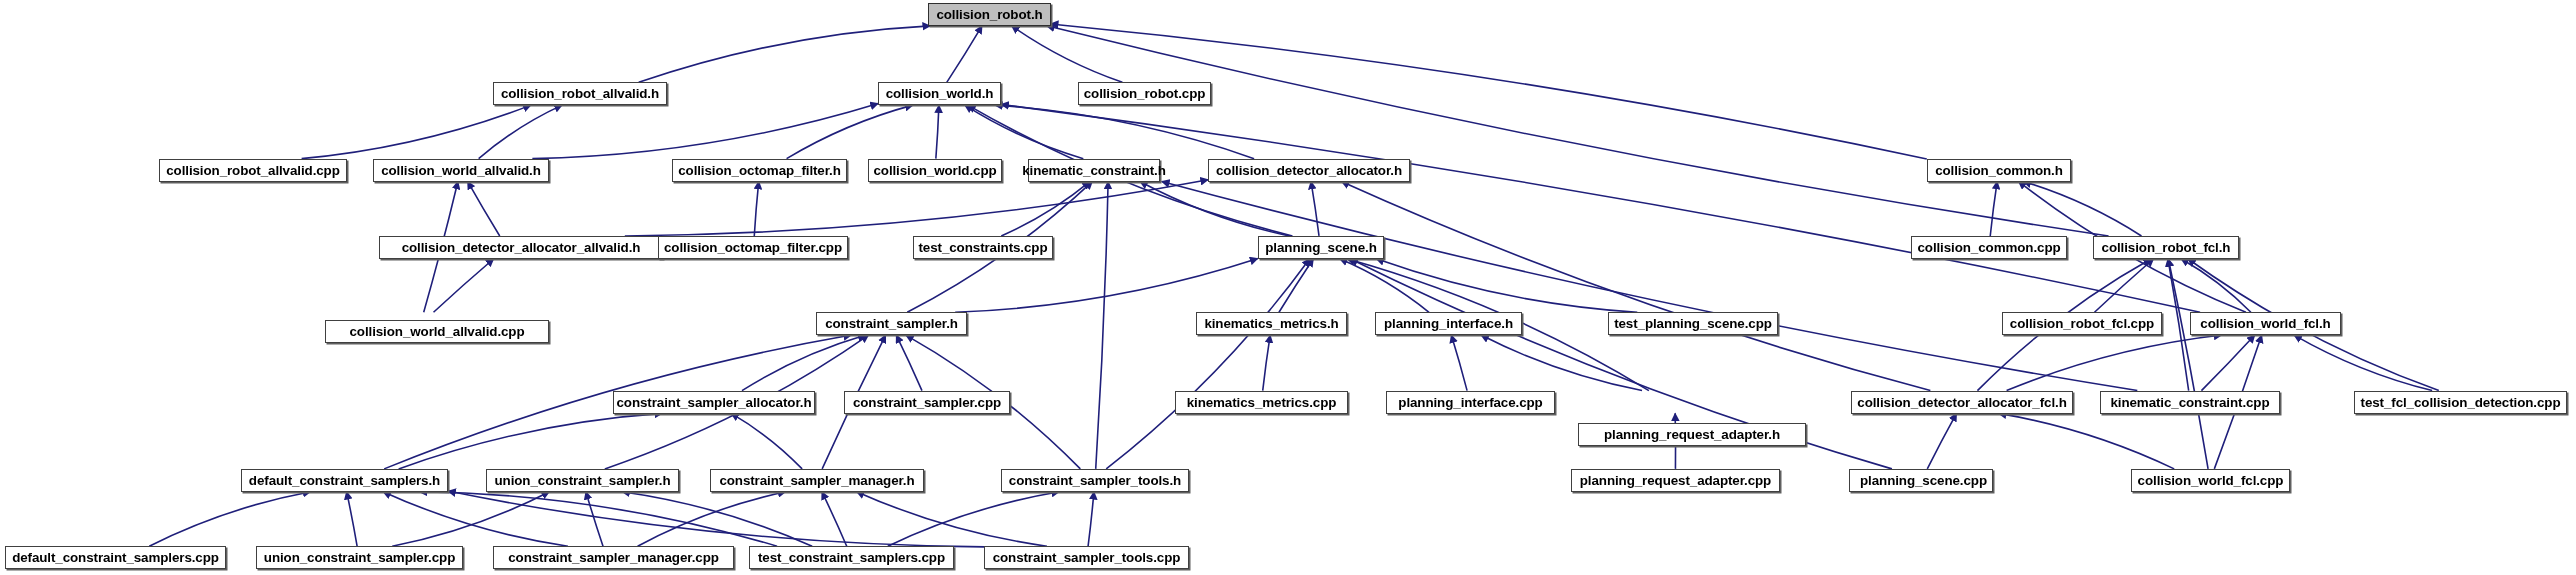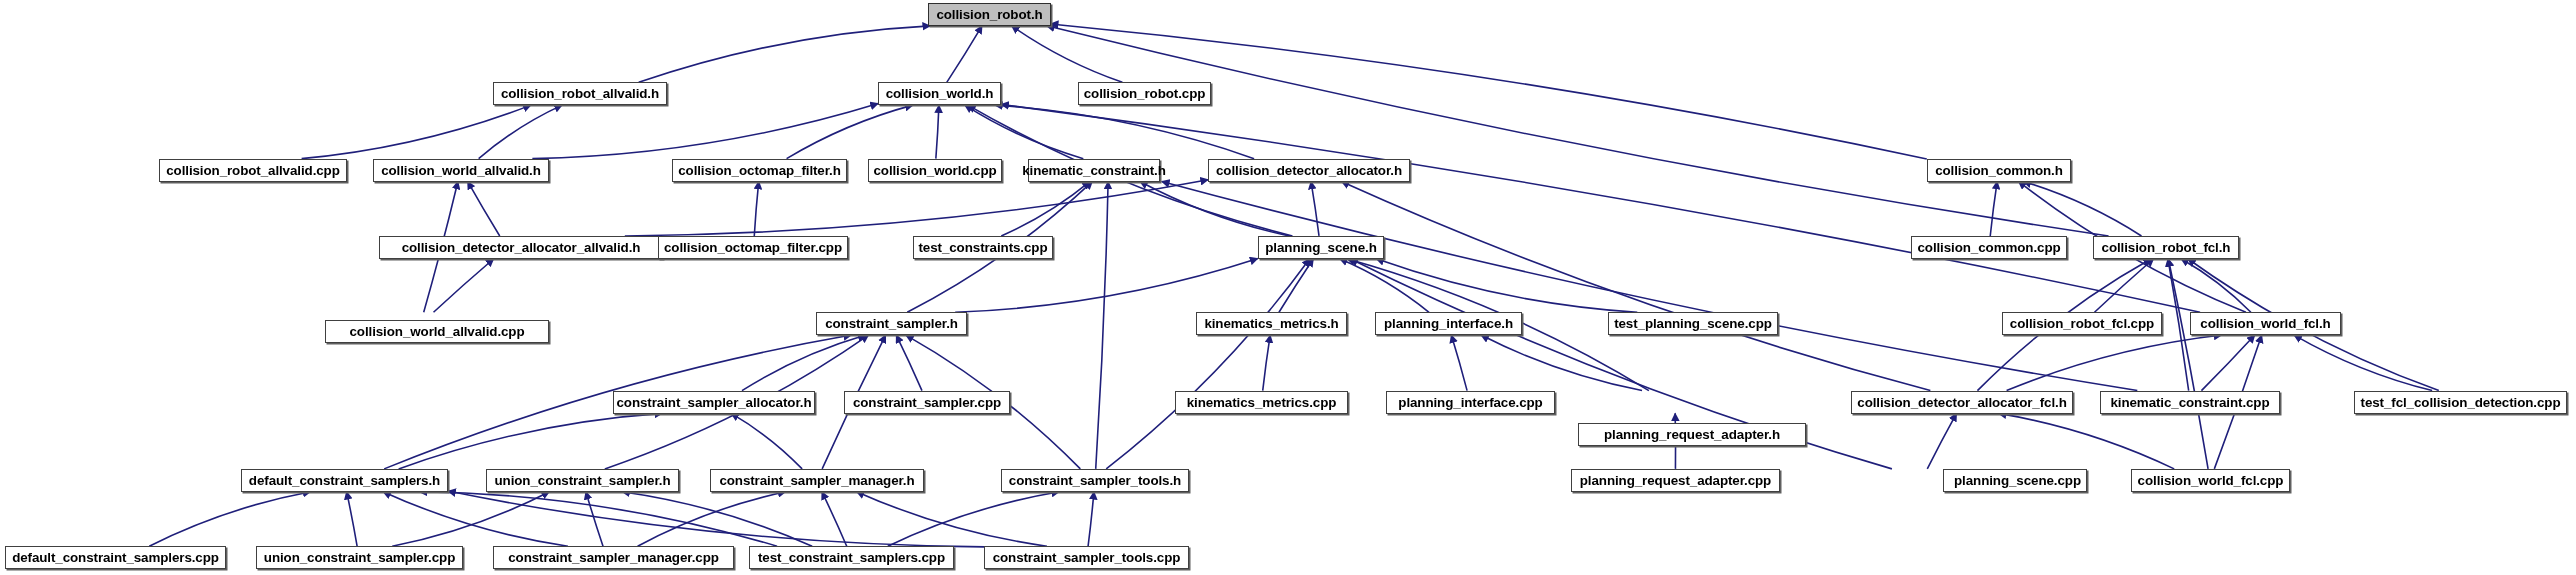--- a/index.html
+++ b/index.html
@@ -166,21 +166,21 @@
       <div class="node shadow" style="left: 1386px; top: 391px; width: 169px;">planning_interface.cpp</div>
       <div class="node shadow" style="left: 1578px; top: 391px; width: 228px; margin-top: 32px;">planning_request_adapter.h</div>
       <div class="node shadow" style="left: 1851px; top: 391px; width: 222px;">collision_detector_allocator_fcl.h</div>
       <div class="node shadow" style="left: 2100px; top: 391px; width: 180px;">kinematic_constraint.cpp</div>
       <div class="node shadow" style="left: 2354px; top: 391px; width: 213px;">test_fcl_collision_detection.cpp</div>
       <div class="node shadow" style="left: 241px; top: 469px; width: 207px;">default_constraint_samplers.h</div>
       <div class="node shadow" style="left: 486px; top: 469px; width: 193px;">union_constraint_sampler.h</div>
       <div class="node shadow" style="left: 710px; top: 469px; width: 214px;">constraint_sampler_manager.h</div>
       <div class="node shadow" style="left: 1001px; top: 469px; width: 188px;">constraint_sampler_tools.h</div>
       <div class="node shadow" style="left: 1571px; top: 469px; width: 209px;">planning_request_adapter.cpp</div>
-      <div class="node shadow" style="left: 1943px; top: 469px; width: 144px; padding-left: 12px;">planning_scene.cpp</div>
+      <div class="node shadow" style="left: 1849px; top: 469px; width: 144px; padding-left: 12px;">planning_scene.cpp</div>
       <div class="node shadow" style="left: 2131px; top: 469px; width: 159px;">collision_world_fcl.cpp</div>
       <div class="node shadow" style="left: 5px; top: 546px; width: 221px;">default_constraint_samplers.cpp</div>
       <div class="node shadow" style="left: 256px; top: 546px; width: 207px;">union_constraint_sampler.cpp</div>
       <div class="node shadow" style="left: 493px; top: 546px; width: 241px;">constraint_sampler_manager.cpp</div>
       <div class="node shadow" style="left: 749px; top: 546px; width: 205px;">test_constraint_samplers.cpp</div>
       <div class="node shadow" style="left: 984px; top: 546px; width: 205px;">constraint_sampler_tools.cpp</div>
     </div>
 </div>
 
 

